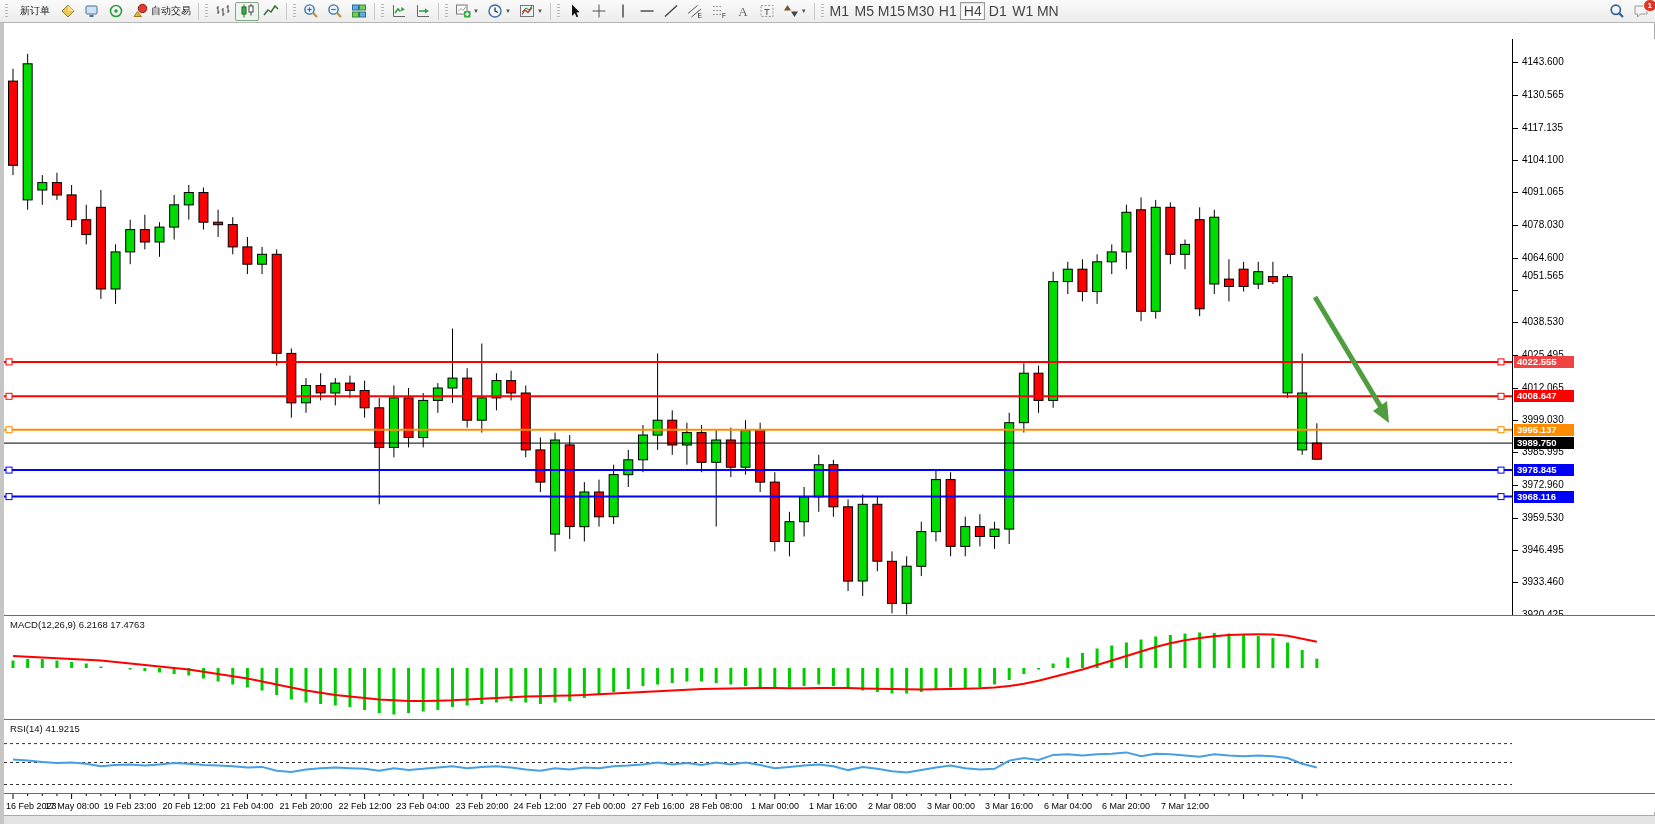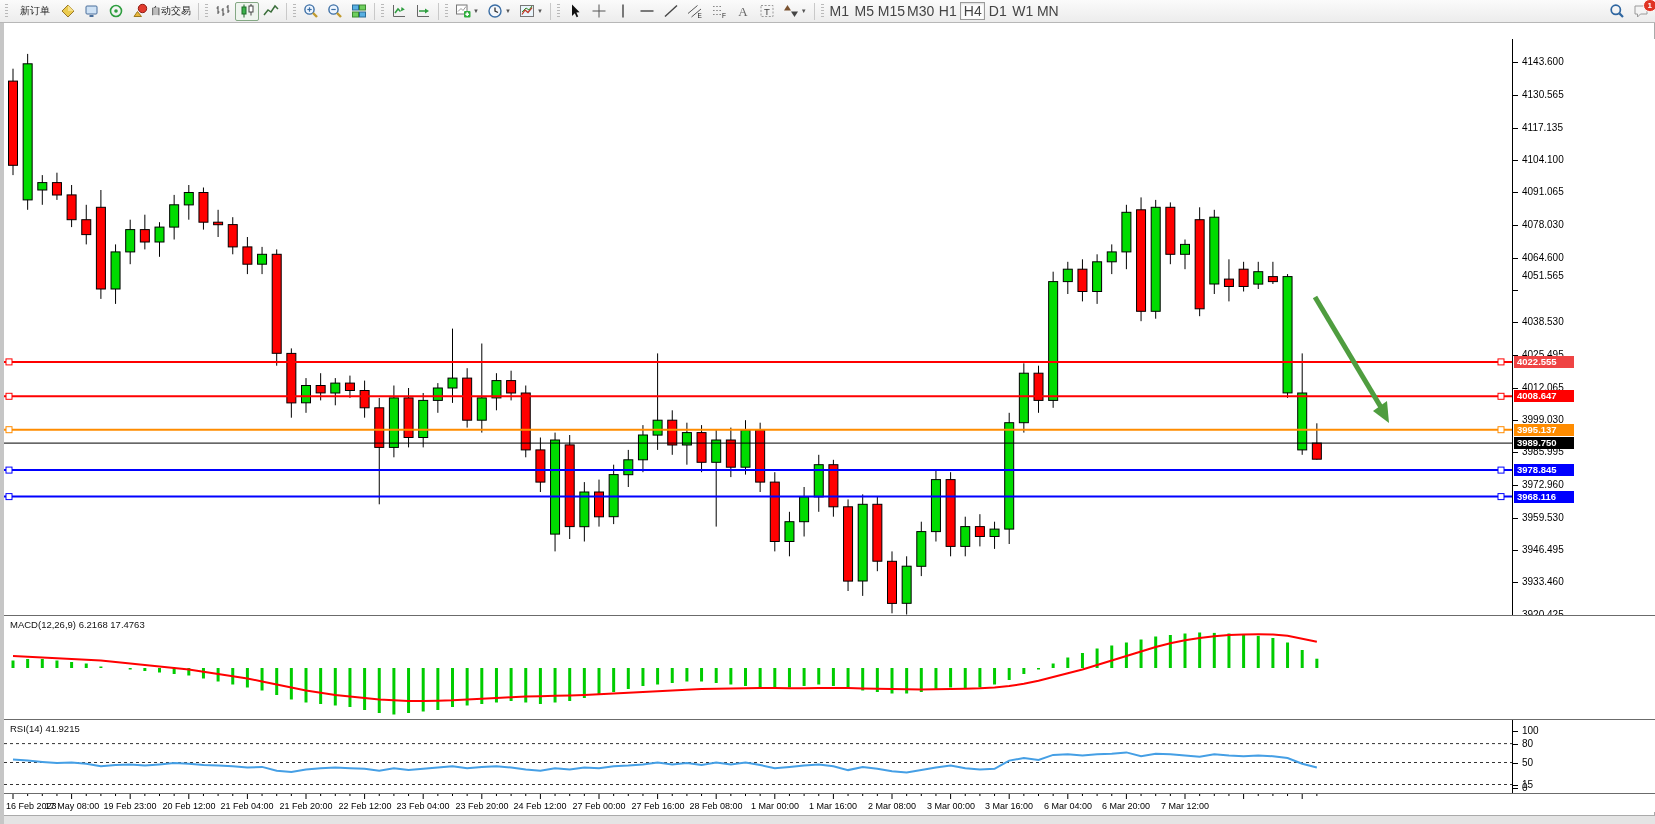--- a/index.html
+++ b/index.html
@@ -611,32 +611,20 @@
     <div class="panel" id="rsiPanel" style="top:696px;height:74px;">
       <div class="indlabel">
         <span>RSI(14)</span> <span>41.9215</span>
       </div>
       <svg id="rsiSvg" width="1508" height="74">
           <line x1="0" y1="23.6" x2="1508" y2="23.6" stroke="#333" stroke-width="1" stroke-dasharray="3,3"></line>
           <line x1="0" y1="42.5" x2="1508" y2="42.5" stroke="#333" stroke-width="1" stroke-dasharray="3,3"></line>
           <line x1="0" y1="64.5" x2="1508" y2="64.5" stroke="#333" stroke-width="1" stroke-dasharray="3,3"></line>
           <polyline fill="none" stroke="#459FE5" stroke-width="2" points="9,39.4 23.65,40.6 38.3,41.9 52.95,43.1 67.6,42.5 82.25,43.8 96.9,46.3 111.55,45.0 126.2,44.4 140.85,45.6 155.5,44.4 170.15,43.1 184.8,43.8 199.45000000000002,45.0 214.1,45.6 228.75,46.3 243.4,47.5 258.05,46.9 272.7,50.7 287.35,52.0 302,49.4 316.65000000000003,48.2 331.3,47.5 345.95,48.2 360.6,48.8 375.25,50.7 389.90000000000003,48.2 404.55,50.1 419.2,48.8 433.85,47.5 448.5,46.3 463.15000000000003,48.2 477.8,46.9 492.45,46.3 507.1,47.5 521.75,49.4 536.4,50.7 551.0500000000001,48.2 565.7,49.4 580.35,47.5 595,48.2 609.65,46.3 624.3000000000001,45.6 638.95,44.4 653.6,42.5 668.25,44.4 682.9,43.1 697.5500000000001,45.0 712.2,42.5 726.85,44.4 741.5,42.5 756.15,45.0 770.8000000000001,48.2 785.45,46.9 800.1,45.6 814.75,44.4 829.4,46.3 844.0500000000001,50.1 858.7,46.9 873.35,48.8 888,51.3 902.65,52.6 917.3000000000001,50.1 931.95,47.5 946.6,45.6 961.25,48.2 975.9,49.4 990.5500000000001,48.8 1005.2,40.6 1019.85,38.1 1034.5,40.0 1049.15,34.9 1063.8,34.3 1078.45,35.6 1093.1000000000001,34.3 1107.75,33.7 1122.4,32.4 1137.05,36.2 1151.7,33.7 1166.3500000000001,34.3 1181,35.6 1195.65,36.8 1210.3,34.3 1224.95,35.6 1239.6000000000001,36.2 1254.25,35.6 1268.9,36.2 1283.55,38.1 1298.2,43.8 1312.8500000000001,47.5 "></polyline>
         </svg>
-      <div class="axiscol" id="rsiAxis">
-          <div class="axtick" style="top:11px"></div>
-          <div class="axlabel" style="top:5px">100</div>
-          <div class="axtick" style="top:24px"></div>
-          <div class="axlabel" style="top:18px">80</div>
-          <div class="axtick" style="top:43px"></div>
-          <div class="axlabel" style="top:37px">50</div>
-          <div class="axtick" style="top:65px"></div>
-          <div class="axlabel" style="top:59px">15</div>
-          <div class="axtick" style="top:68px"></div>
-          <div class="axlabel" style="top:62px">0</div>
-        </div>
     </div>
 
     <div class="panel" id="taxis" style="top:770px;height:19px;">
       <svg id="taxisSvg" width="1508" height="8">
           <line x1="9" y1="0" x2="9" y2="5" stroke="#000"></line>
           <line x1="23.65" y1="0" x2="23.65" y2="2" stroke="#000"></line>
           <line x1="38.3" y1="0" x2="38.3" y2="2" stroke="#000"></line>
           <line x1="52.95" y1="0" x2="52.95" y2="2" stroke="#000"></line>
           <line x1="67.6" y1="0" x2="67.6" y2="5" stroke="#000"></line>
           <line x1="82.25" y1="0" x2="82.25" y2="2" stroke="#000"></line>

